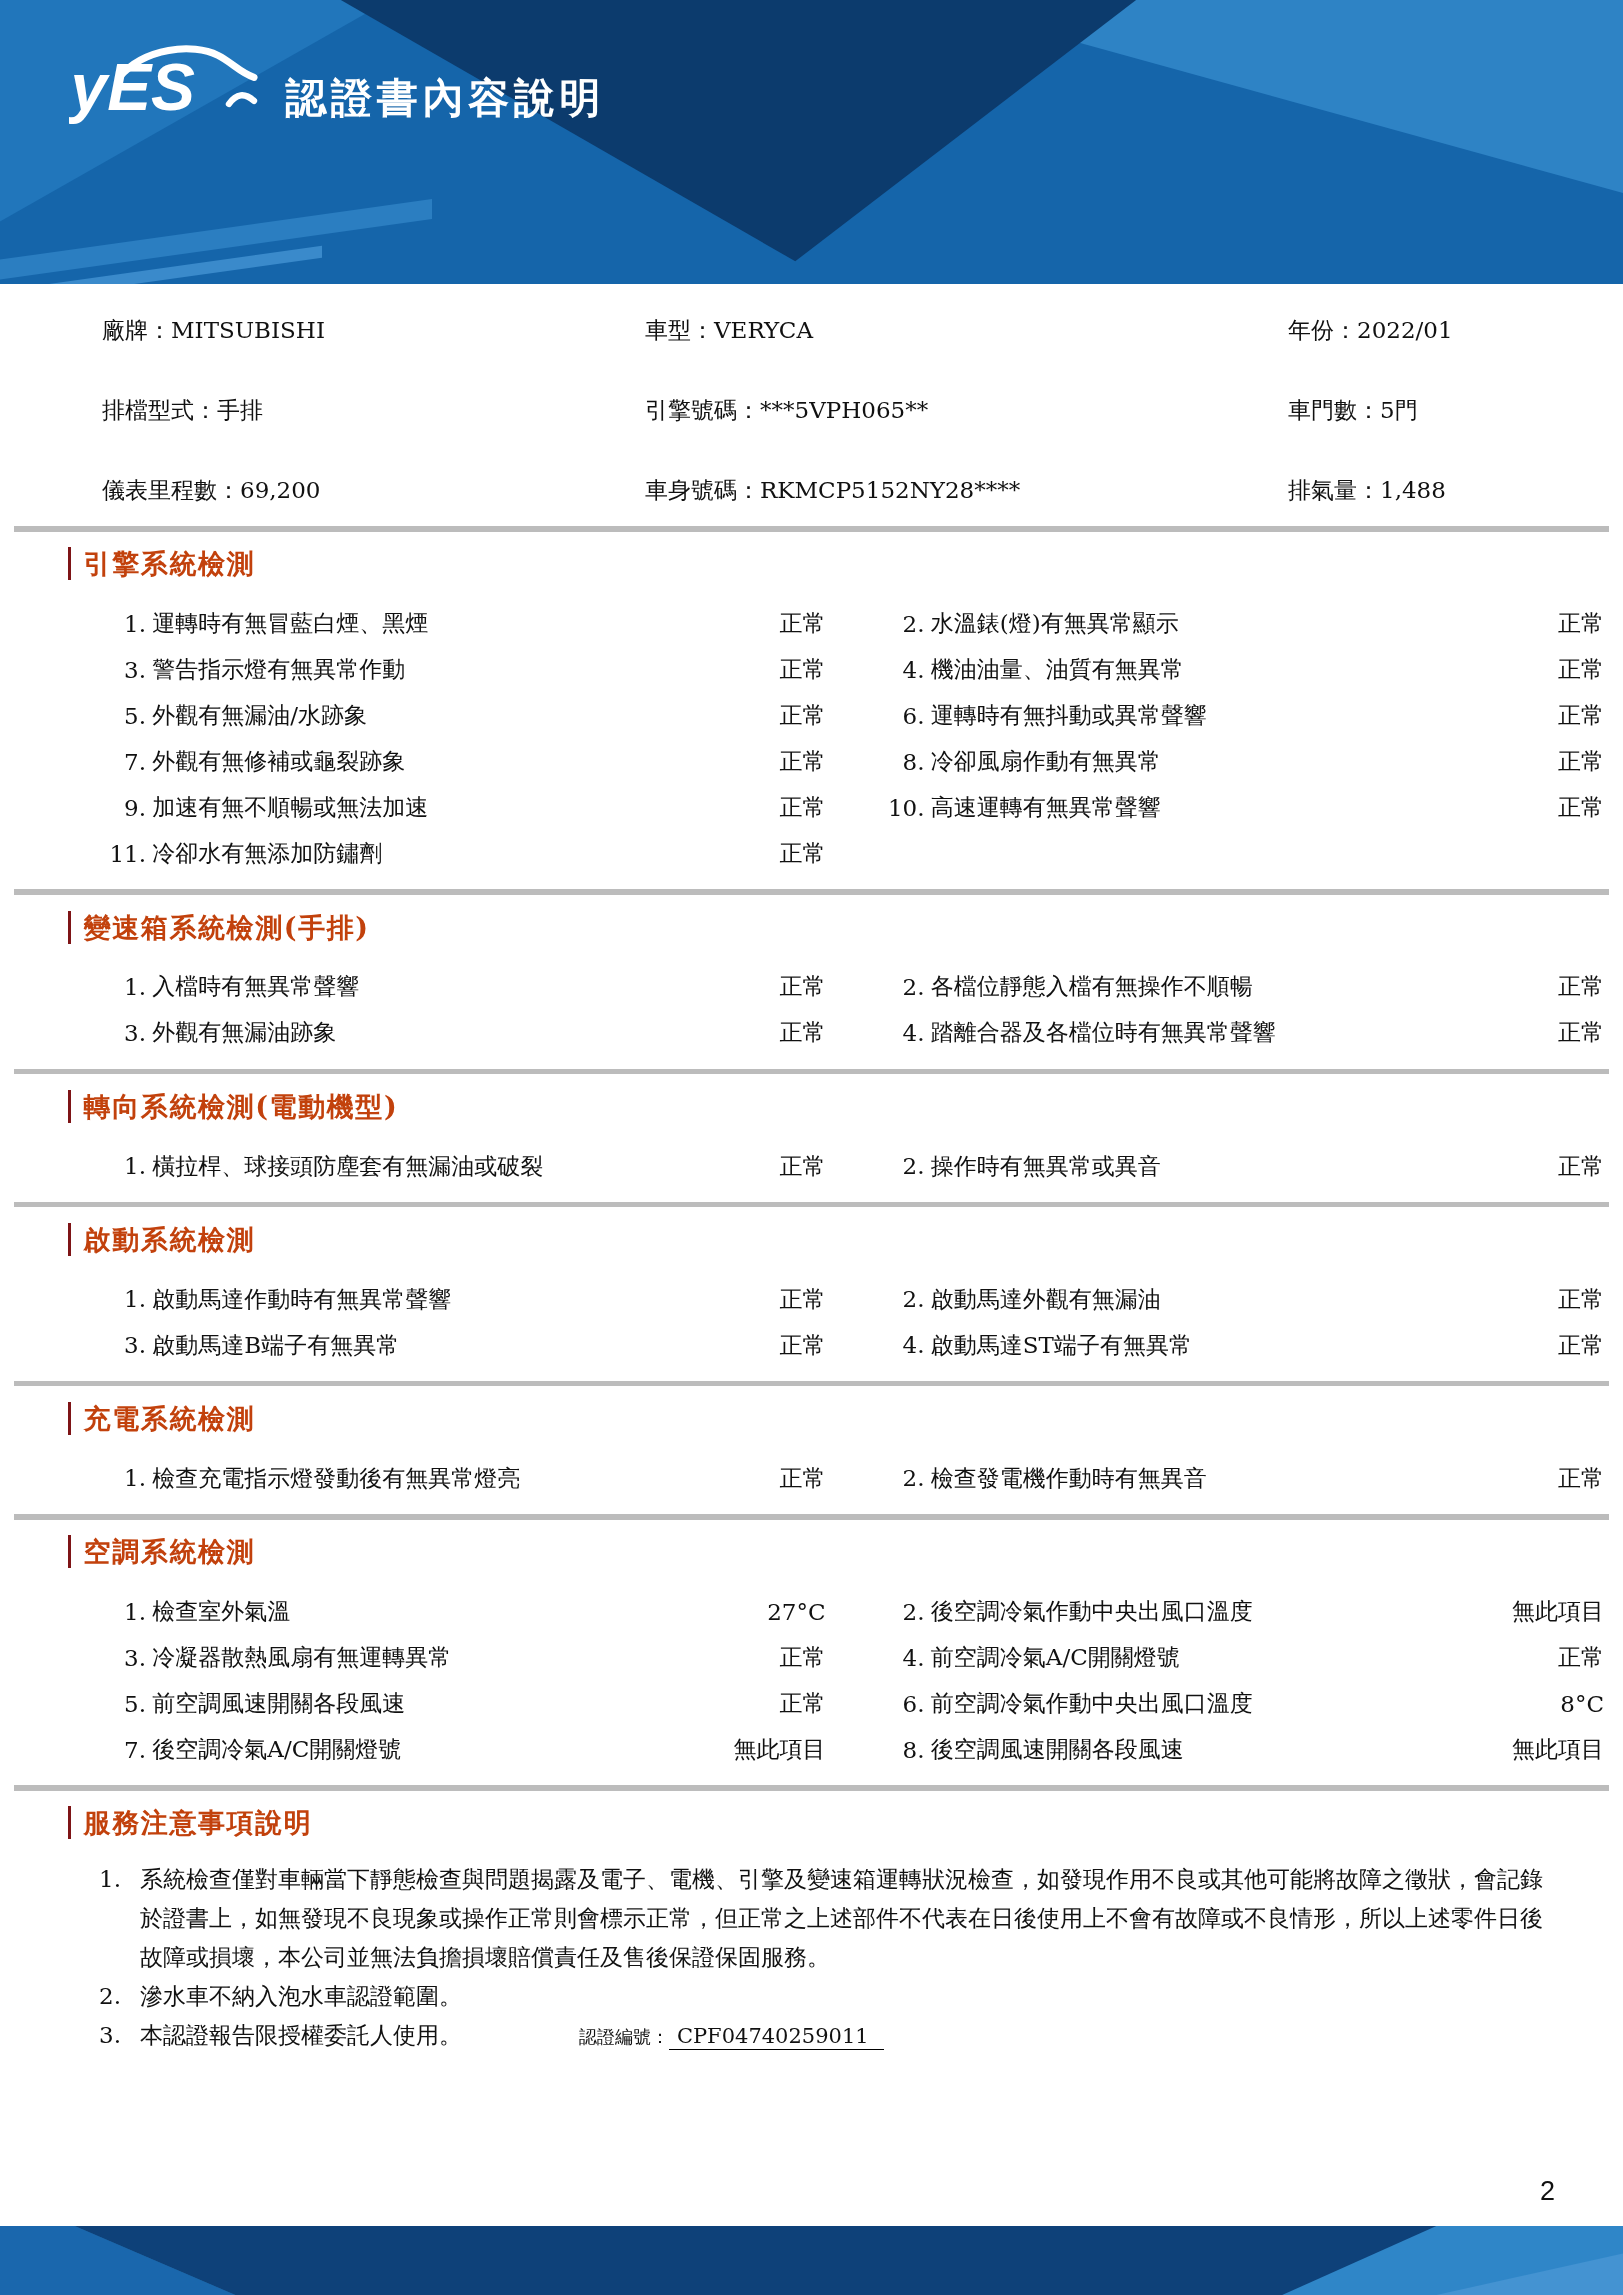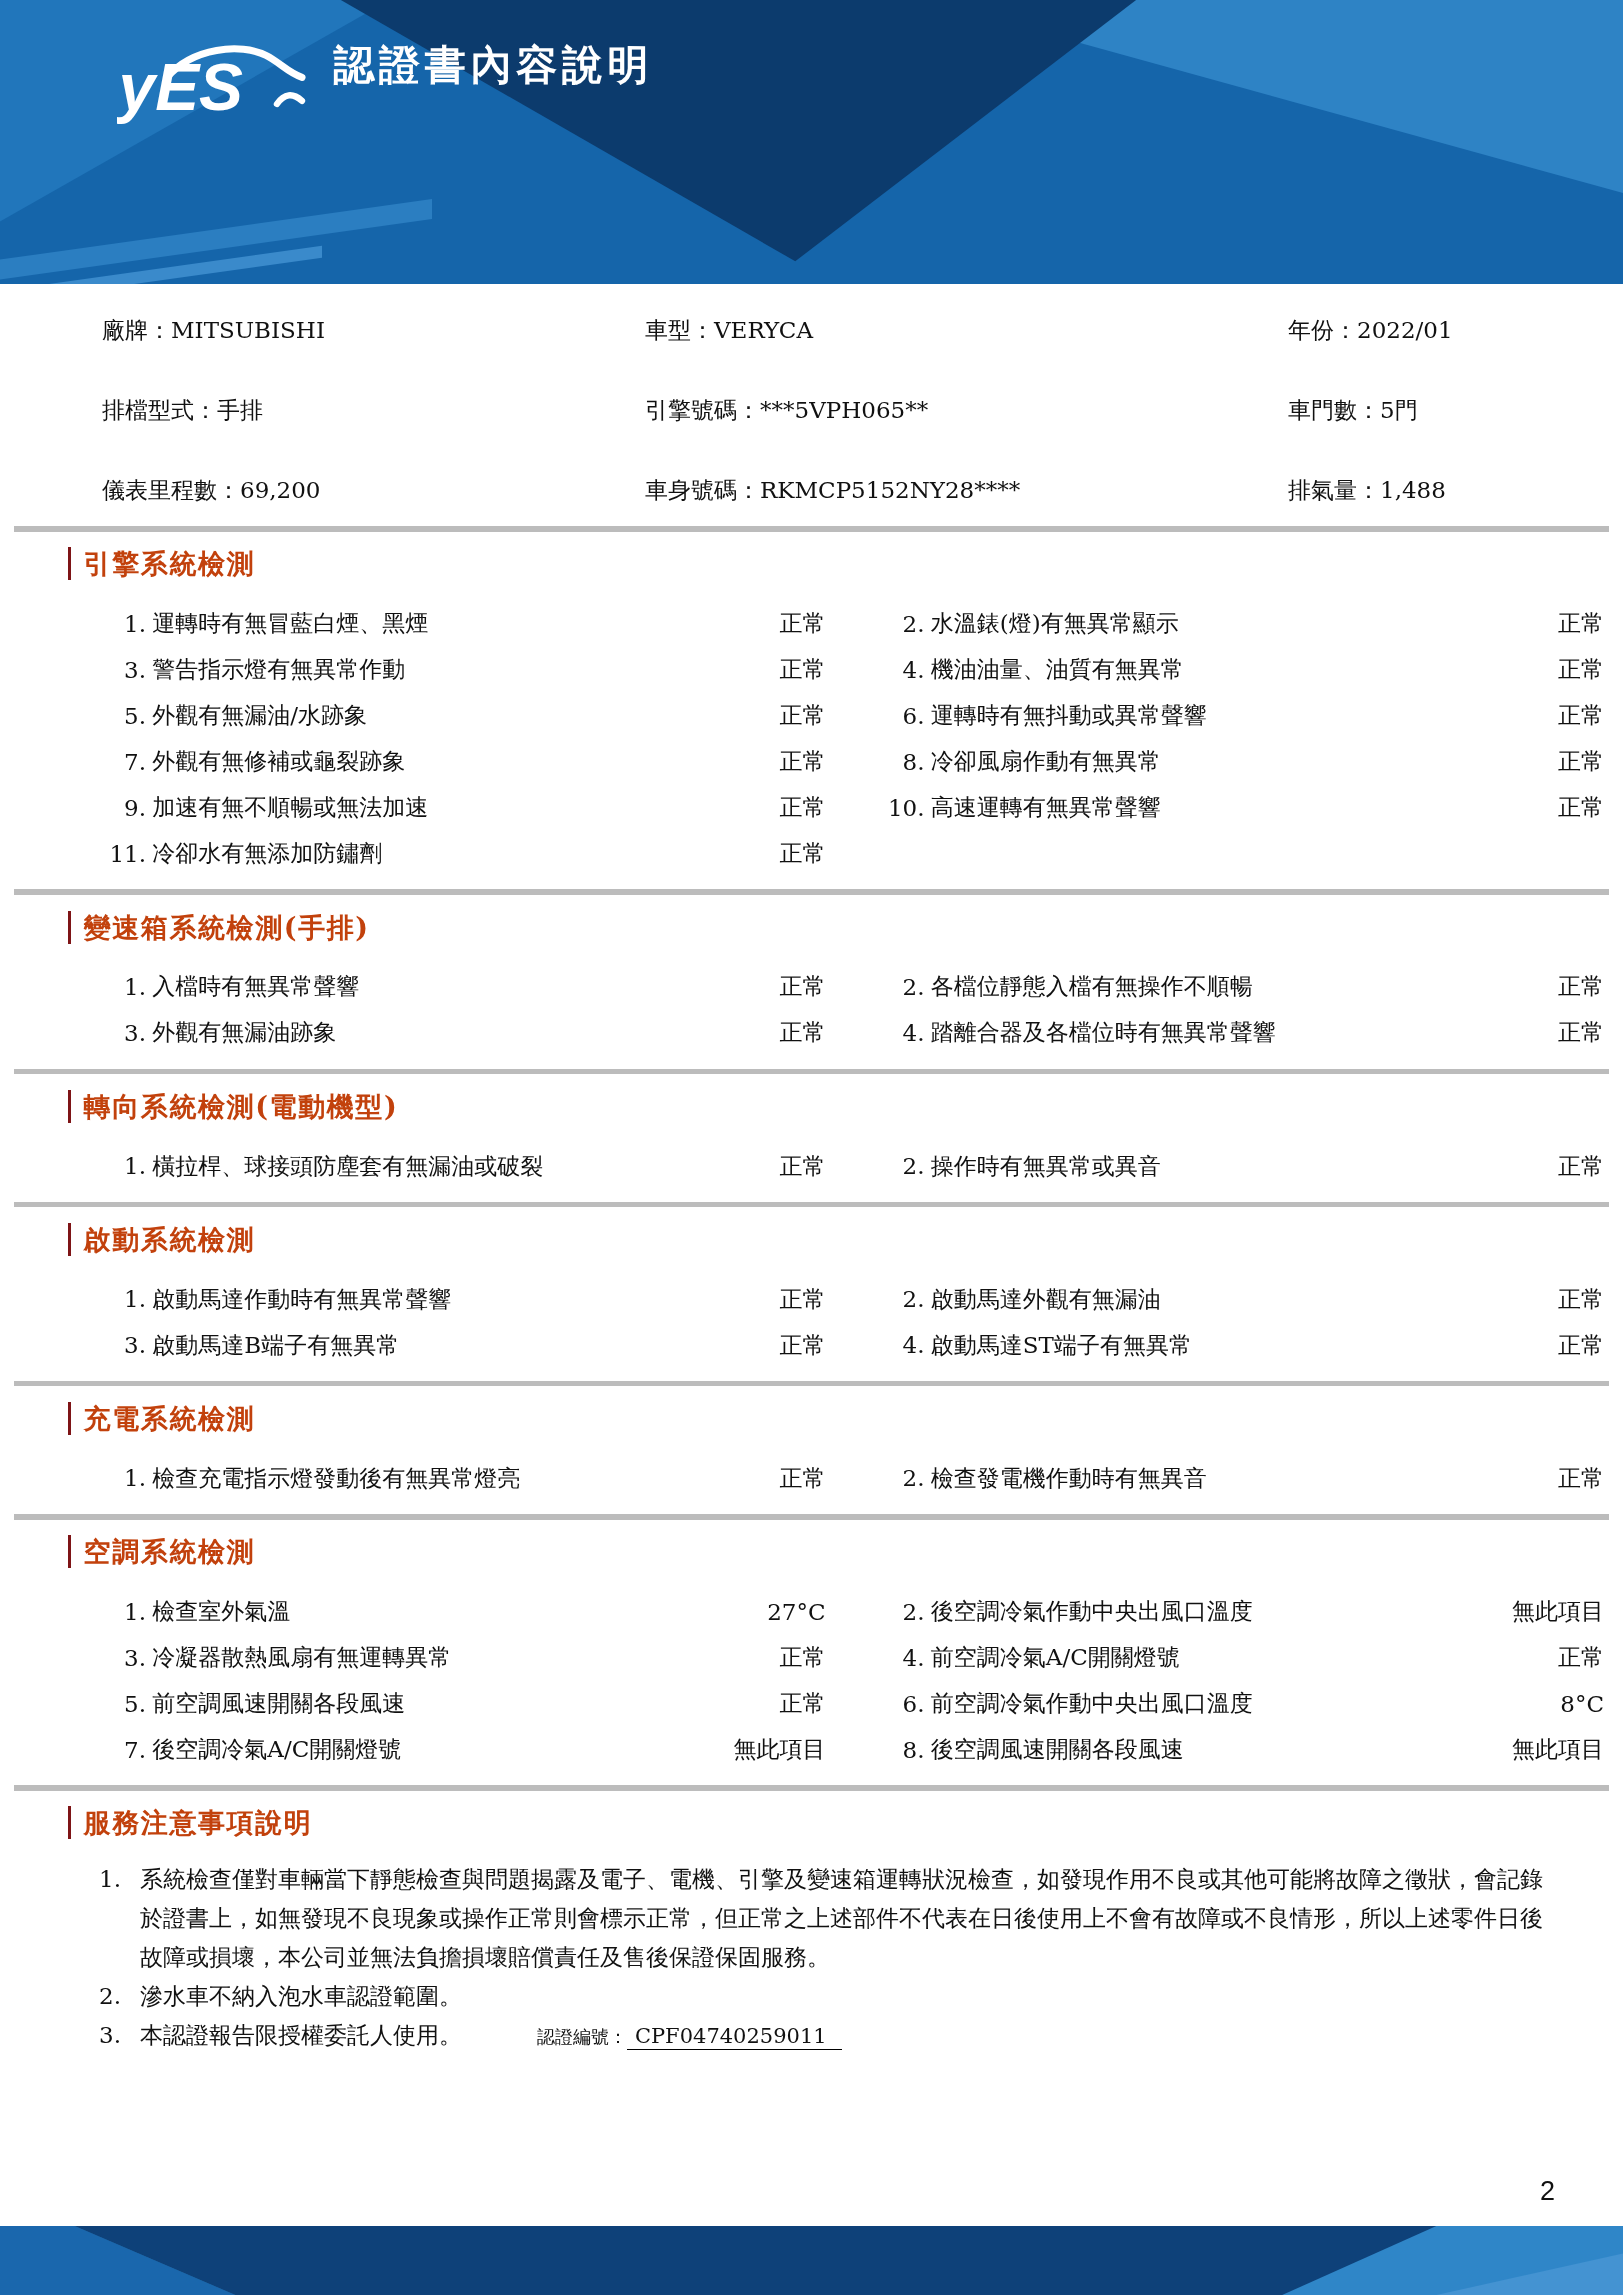--- a/index.html
+++ b/index.html
@@ -6,21 +6,21 @@
   .page{position:relative;width:1623px;height:2295px;background:#ffffff;overflow:hidden;
         font-family:"DejaVu Serif","Liberation Serif",serif;color:#111;}
   
   .hdr{position:relative;width:100%;height:284px;background:#1565aa;overflow:hidden;}
   .hdr .shp{position:absolute;inset:0;}
   .hdr .h-left{background:#2176bb;clip-path:polygon(0 0,24% 0,0 78%);}
   .hdr .h-right{background:#2e83c5;clip-path:polygon(57% 0,100% 0,100% 68%);}
   .hdr .h-dark{background:#0c3b6d;clip-path:polygon(21% 0,70% 0,49% 92%);}
   .hdr .h-stripe1{position:absolute;left:-39px;top:232px;width:471px;height:20.4px;background:#2b7ec1;transform:skewY(-8deg);}
   .hdr .h-stripe2{position:absolute;left:-39px;top:271px;width:361px;height:11.8px;background:#3a8acb;transform:skewY(-8deg);}
-  .hdr-content{position:absolute;left:69px;top:38px;display:flex;align-items:flex-start;gap:20.4px;margin-left:48px;}
+  .hdr-content{position:absolute;left:69px;top:38px;display:flex;align-items:flex-end;gap:20.4px;}
   .logo-svg{display:block;}
   .hdr-title{color:#ffffff;font-size:41px;font-weight:bold;letter-spacing:4.7px;
              font-family:"Liberation Sans","DejaVu Sans",sans-serif;}
   
   .info{display:grid;grid-template-columns:509px 609px auto;padding:23.6px 19px 0 102px;gap:34px;}
   .info-cell{height:46px;display:flex;align-items:center;font-size:23px;}
   
   .divider{height:5.5px;background:#bcbcbc;margin:12.6px 14px 0 14px;}
   
   .sec-title{margin:15.7px 0 20.4px 68px;padding-left:12.6px;border-left:3.9px solid #7e1416;
@@ -28,21 +28,21 @@
   .items{display:grid;grid-template-columns:1fr 1fr;column-gap:55px;padding:0 19px 0 102px;}
   .item{display:flex;align-items:center;height:46px;font-size:23px;}
   .item .no{width:44px;text-align:right;margin-right:6.3px;flex:0 0 auto;}
   .item .lbl{flex:1 1 auto;white-space:nowrap;overflow:hidden;}
   .item .res{flex:0 0 auto;text-align:right;min-width:102px;}
   
   .notes{padding:0 71px 0 79px;}
   .note{display:flex;font-size:23px;line-height:39px;align-items:flex-start;}
   .note .no{width:42px;text-align:right;margin-right:19px;flex:0 0 auto;}
   .note .txt{max-width:1414px;}
-  .cert{margin-left:75px;white-space:nowrap;}
+  .cert{margin-left:117px;white-space:nowrap;}
   .cert-label{font-size:18px;}
   .cert-num{font-size:21px;border-bottom:1.6px solid #000;padding:0 15.7px 0.8px 7.9px;
             font-family:"DejaVu Serif","Liberation Serif",serif;}
   
   .page-num{position:absolute;right:68px;bottom:88px;font-size:27px;
             font-family:"Liberation Sans","DejaVu Sans",sans-serif;color:#111;}
   .ftr{position:absolute;left:0;bottom:0;width:100%;height:69px;background:#2f86c8;overflow:hidden;}
   .ftr .shp{position:absolute;inset:0;}
   .ftr-left{background:#1a67ad;clip-path:polygon(0 0,4.6% 0,14.5% 100%,0 100%);}
   .ftr-dark{background:#0e4179;clip-path:polygon(4.6% 0,88.5% 0,79% 100%,14.5% 100%);}

